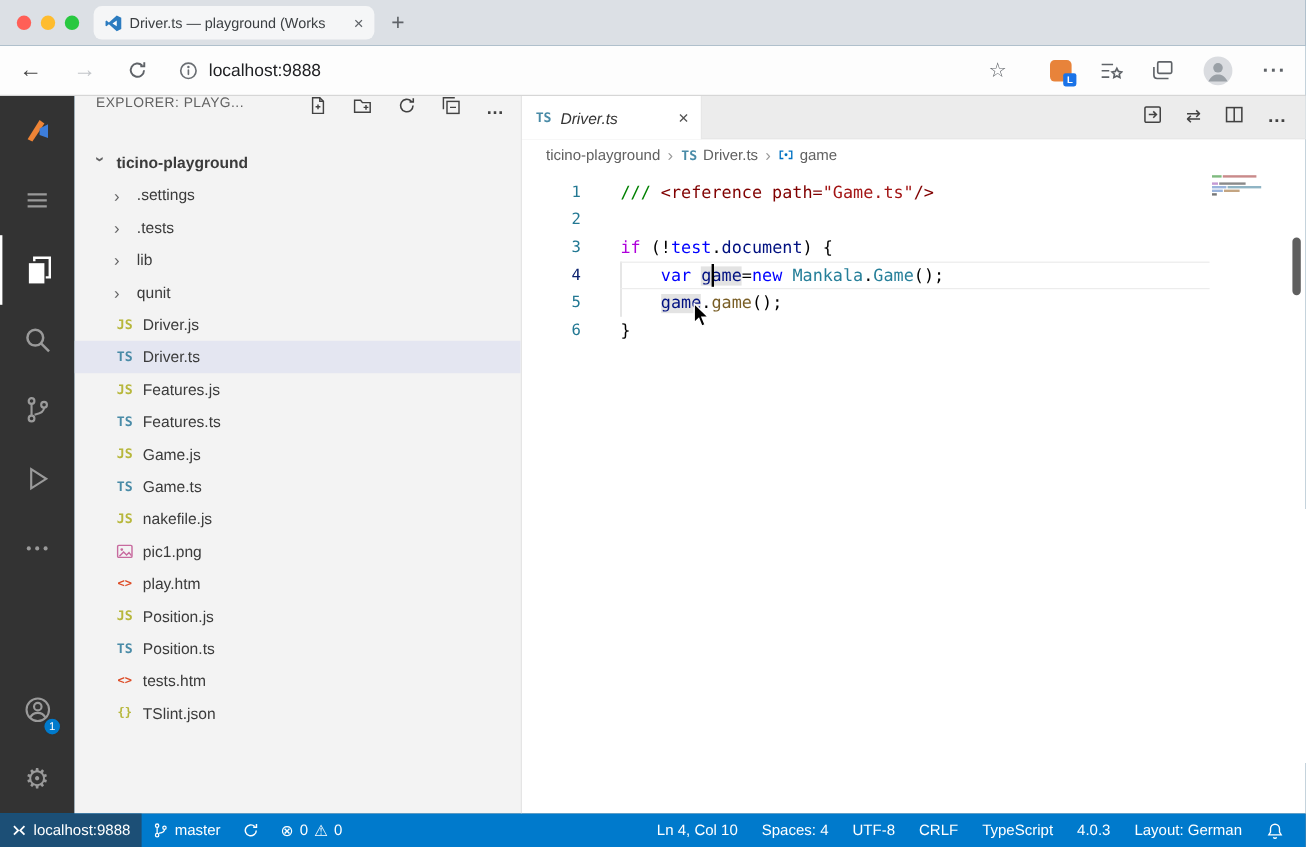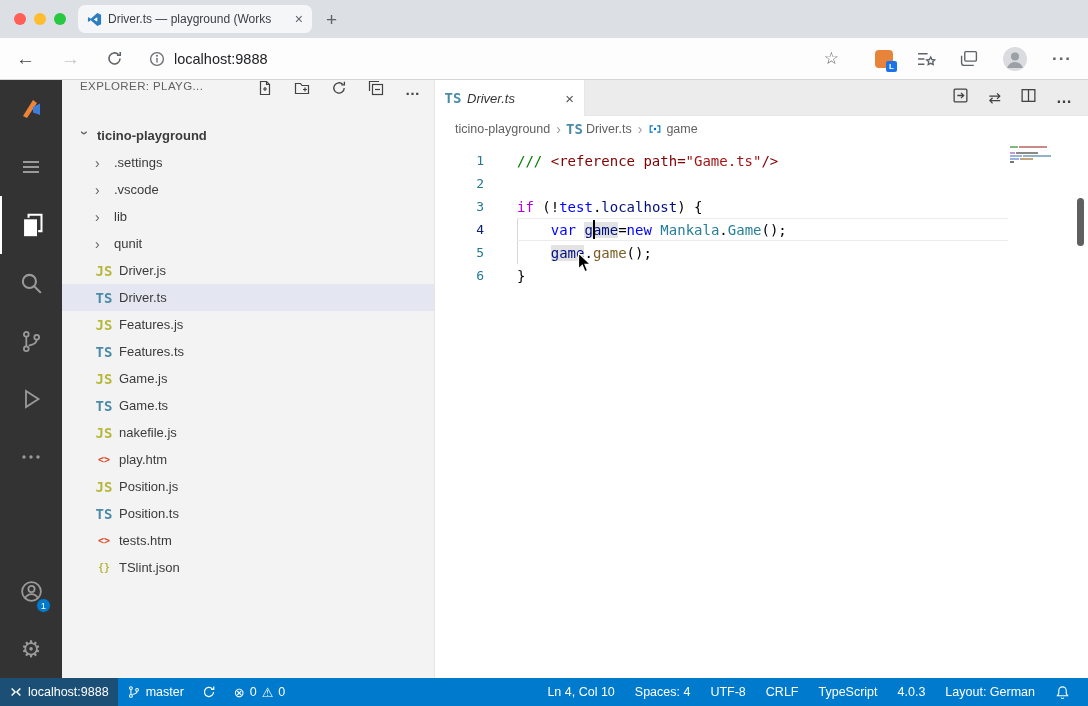--- a/index.html
+++ b/index.html
@@ -57,21 +57,21 @@
   .sb-title { flex: 1; font-size: 11.5px; letter-spacing: .4px; color: #616161; white-space: nowrap; overflow: hidden; }
   .sb-actions { display: flex; align-items: center; gap: 21px; color: #424242; }
   .sb-actions .more-glyph { font-size: 15px; font-weight: bold; line-height: 0; }
   .tree { flex: 1; overflow: hidden; font-size: 13px; color: #3b3b3b; }
   .trow { height: 27px; display: flex; align-items: center; gap: 6px; padding-left: 33px; cursor: default; }
   .trow.root { padding-left: 16px; font-weight: bold; }
   .trow.selected { background: var(--selection-bg, #e4e6f1); }
   .twisty { width: 13px; color: #646465; font-size: 14px; line-height: 1; display: inline-block; }
   .twisty.open { transform: rotate(90deg) translateX(1px); }
   .ficon { width: 18px; height: 16px; display: flex; align-items: center; justify-content: center;
-           font-family: "DejaVu Sans Mono", monospace; font-size: 14px; font-weight: bold; }
+           font-family: "DejaVu Sans Mono", monospace; font-size: 11px; font-weight: bold; }
   .ficon.js { color: #b7b73b; }
   .ficon.ts { color: #498ba7; }
   .ficon.html { color: #dd4b25; font-size: 10px; }
   .ficon.json { color: #b7b73b; font-size: 10px; }
   .ficon.image { color: #c76a9e; }
   .ficon.md { color: #1f85c9; }
   .flabel { white-space: nowrap; }
 
   
   .editor { flex: 1; background: var(--editor-bg, #fff); display: flex; flex-direction: column; position: relative; min-width: 0; }
@@ -292,21 +292,21 @@
           <span class="twisty open">›</span>
           <span class="flabel">ticino-playground</span>
         </div>
         <div id="tree-items">
             <div class="trow item">
               <span class="twisty">›</span>
               <span class="flabel">.settings</span>
             </div>
             <div class="trow item">
               <span class="twisty">›</span>
-              <span class="flabel">.vscode</span>
+              <span class="flabel">.tests</span>
             </div>
             <div class="trow item">
               <span class="twisty">›</span>
               <span class="flabel">lib</span>
             </div>
             <div class="trow item">
               <span class="twisty">›</span>
               <span class="flabel">qunit</span>
             </div>
             <div class="trow item">
@@ -329,20 +329,30 @@
               <span class="ficon js">JS</span>
               <span class="flabel">Game.js</span>
             </div>
             <div class="trow item">
               <span class="ficon ts">TS</span>
               <span class="flabel">Game.ts</span>
             </div>
             <div class="trow item">
               <span class="ficon js">JS</span>
               <span class="flabel">nakefile.js</span>
+            </div>
+            <div class="trow item">
+              <span class="ficon image">
+                <svg width="14" height="13" viewBox="0 0 14 13" fill="none" stroke="currentColor" stroke-width="1.2">
+                  <rect x="1" y="1.5" width="12" height="10" rx="1"></rect>
+                  <circle cx="4.5" cy="5" r="1.1" fill="currentColor" stroke="none"></circle>
+                  <path d="M2.5 10.5 L6 7 l2.5 2.5 2 -2 2 2.5"></path>
+                </svg>
+              </span>
+              <span class="flabel">pic1.png</span>
             </div>
             <div class="trow item">
               <span class="ficon html">&lt;&gt;</span>
               <span class="flabel">play.htm</span>
             </div>
             <div class="trow item">
               <span class="ficon js">JS</span>
               <span class="flabel">Position.js</span>
             </div>
             <div class="trow item">
@@ -412,21 +422,21 @@
             <div class="code-line">
               <span class="ln">1</span>
               <span class="ltext"><span class="tok-comment">/// </span><span class="tok-tag">&lt;reference path=</span><span class="tok-string">"Game.ts"</span><span class="tok-tag">/&gt;</span></span>
             </div>
             <div class="code-line">
               <span class="ln">2</span>
               <span class="ltext"></span>
             </div>
             <div class="code-line">
               <span class="ln">3</span>
-              <span class="ltext"><span class="tok-keyword_control">if</span><span class="tok-plain"> (!</span><span class="tok-keyword">test</span><span class="tok-plain">.</span><span class="tok-variable">localhost</span><span class="tok-plain">) {</span></span>
+              <span class="ltext"><span class="tok-keyword_control">if</span><span class="tok-plain"> (!</span><span class="tok-keyword">test</span><span class="tok-plain">.</span><span class="tok-variable">document</span><span class="tok-plain">) {</span></span>
             </div>
             <div class="code-line current guide">
               <span class="ln">4</span>
               <span class="ltext"><span class="tok-plain">    </span><span class="tok-keyword">var</span><span class="tok-plain"> </span><span class="tok-variable tok-hl">game</span><span class="tok-plain">=</span><span class="tok-keyword">new</span><span class="tok-plain"> </span><span class="tok-type">Mankala</span><span class="tok-plain">.</span><span class="tok-type">Game</span><span class="tok-plain">();</span></span>
               <span class="caret"></span>
             </div>
             <div class="code-line guide">
               <span class="ln">5</span>
               <span class="ltext"><span class="tok-plain">    </span><span class="tok-variable tok-hl">game</span><span class="tok-plain">.</span><span class="tok-function">game</span><span class="tok-plain">();</span></span>
             </div>

